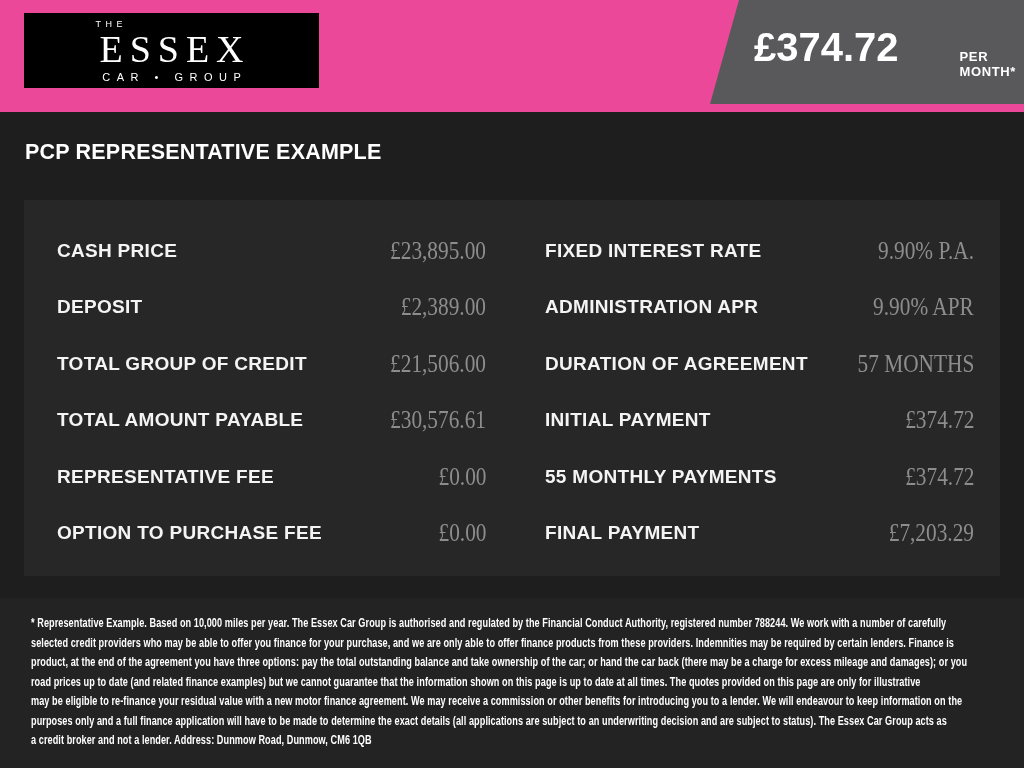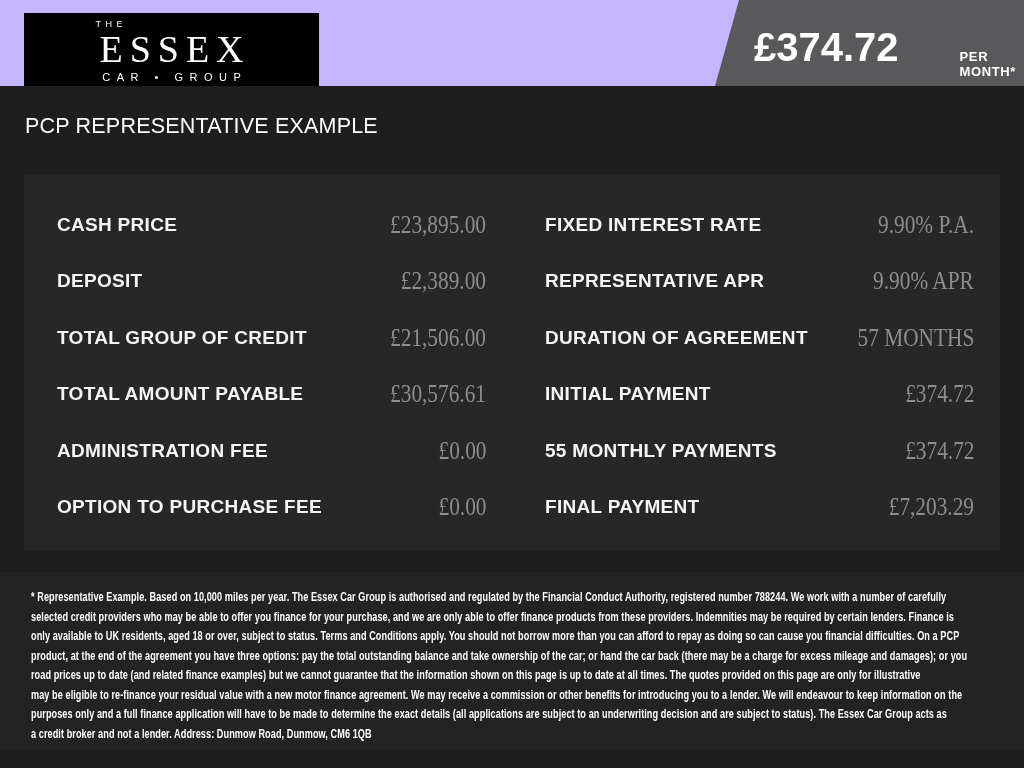--- a/index.html
+++ b/index.html
@@ -3,21 +3,21 @@
 <meta charset="utf-8">
 <style>
   * { box-sizing: border-box; }
   html,body { margin:0; padding:0; }
   body {
     width:1024px; height:768px; overflow:hidden;
     background:#1e1e1e;
     font-family:"Liberation Sans", sans-serif;
   }
   
-  .header { position:relative; height:86px; background:#c4b5fd; }
+  .header { position:relative; height:112px; background:#ec4899; }
   .logo-box {
     position:absolute; left:24px; top:13px; width:295px; height:75px;
     background:#000; display:flex; align-items:center; justify-content:center;
   }
   .logo-inner { display:inline-block; color:#fff; text-align:center; }
   .logo-the  { font-size:9px; letter-spacing:4.5px; text-align:left; padding-left:3px; }
   .logo-essex{
     font-family:"Liberation Serif", serif; font-size:38px; line-height:1;
     letter-spacing:7px; text-indent:7px; margin-top:1px;
   }
@@ -28,21 +28,21 @@
     clip-path:polygon(29px 0, 100% 0, 100% 100%, 0 100%);
     display:flex; align-items:center; padding-left:44px;
   }
   .price-wrap { display:flex; align-items:baseline; }
   .price { font-size:40px; font-weight:bold; color:#fff; }
   .price-suffix { font-size:13px; font-weight:bold; color:#fff; margin-left:13px; letter-spacing:0.6px;padding-left:48px; }
   
   .main { position:relative; height:486px; background:#1e1e1e; }
   .page-title {
     position:absolute; left:25px; top:28px; margin:0;
-    font-size:21.5px; font-weight:normal; color:#fff; letter-spacing:0.2px;
+    font-size:21.5px; font-weight:bold; color:#fff; letter-spacing:0.2px;
   }
   .panels { position:absolute; left:24px; top:88px; width:976px; display:flex; }
   .panel {
     flex:1; height:376px; background:#272727;
     padding:36px 26px 28px 33px;
     display:flex; flex-direction:column; justify-content:space-between;
   }
   .frow { display:flex; justify-content:space-between; align-items:center; }
   .flabel { font-size:19px; font-weight:bold; color:#f4f4f4; letter-spacing:0.3px; white-space:nowrap; }
   .fvalue {
@@ -95,36 +95,36 @@
         </div>
         <div class="frow">
           <span class="flabel">TOTAL GROUP OF CREDIT</span>
           <span class="fvalue">£21,506.00</span>
         </div>
         <div class="frow">
           <span class="flabel">TOTAL AMOUNT PAYABLE</span>
           <span class="fvalue">£30,576.61</span>
         </div>
         <div class="frow">
-          <span class="flabel">ADMINISTRATION FEE</span>
+          <span class="flabel">REPRESENTATIVE FEE</span>
           <span class="fvalue">£0.00</span>
         </div>
         <div class="frow">
           <span class="flabel">OPTION TO PURCHASE FEE</span>
           <span class="fvalue">£0.00</span>
         </div>
       </section>
 
       <section class="panel">
         <div class="frow">
           <span class="flabel">FIXED INTEREST RATE</span>
           <span class="fvalue">9.90% P.A.</span>
         </div>
         <div class="frow">
-          <span class="flabel">REPRESENTATIVE APR</span>
+          <span class="flabel">ADMINISTRATION APR</span>
           <span class="fvalue">9.90% APR</span>
         </div>
         <div class="frow">
           <span class="flabel">DURATION OF AGREEMENT</span>
           <span class="fvalue">57 MONTHS</span>
         </div>
         <div class="frow">
           <span class="flabel">INITIAL PAYMENT</span>
           <span class="fvalue">£374.72</span>
         </div>
@@ -137,21 +137,20 @@
           <span class="fvalue">£7,203.29</span>
         </div>
       </section>
 
     </div>
   </main>
 
   <footer class="footer">
     <div class="fline"><span>* Representative Example. Based on 10,000 miles per year. The Essex Car Group is authorised and regulated by the Financial Conduct Authority, registered number 788244. We work with a number of carefully</span></div>
     <div class="fline"><span>selected credit providers who may be able to offer you finance for your purchase, and we are only able to offer finance products from these providers. Indemnities may be required by certain lenders. Finance is</span></div>
-    <div class="fline"><span>only available to UK residents, aged 18 or over, subject to status. Terms and Conditions apply. You should not borrow more than you can afford to repay as doing so can cause you financial difficulties. On a PCP</span></div>
     <div class="fline"><span>product, at the end of the agreement you have three options: pay the total outstanding balance and take ownership of the car; or hand the car back (there may be a charge for excess mileage and damages); or you</span></div>
     <div class="fline"><span>road prices up to date (and related finance examples) but we cannot guarantee that the information shown on this page is up to date at all times. The quotes provided on this page are only for illustrative</span></div>
     <div class="fline"><span>may be eligible to re-finance your residual value with a new motor finance agreement. We may receive a commission or other benefits for introducing you to a lender. We will endeavour to keep information on the</span></div>
     <div class="fline"><span>purposes only and a full finance application will have to be made to determine the exact details (all applications are subject to an underwriting decision and are subject to status). The Essex Car Group acts as</span></div>
     <div class="fline"><span>a credit broker and not a lender. Address: Dunmow Road, Dunmow, CM6 1QB</span></div>
   </footer>
 
 </div>
 
 </body></html>

